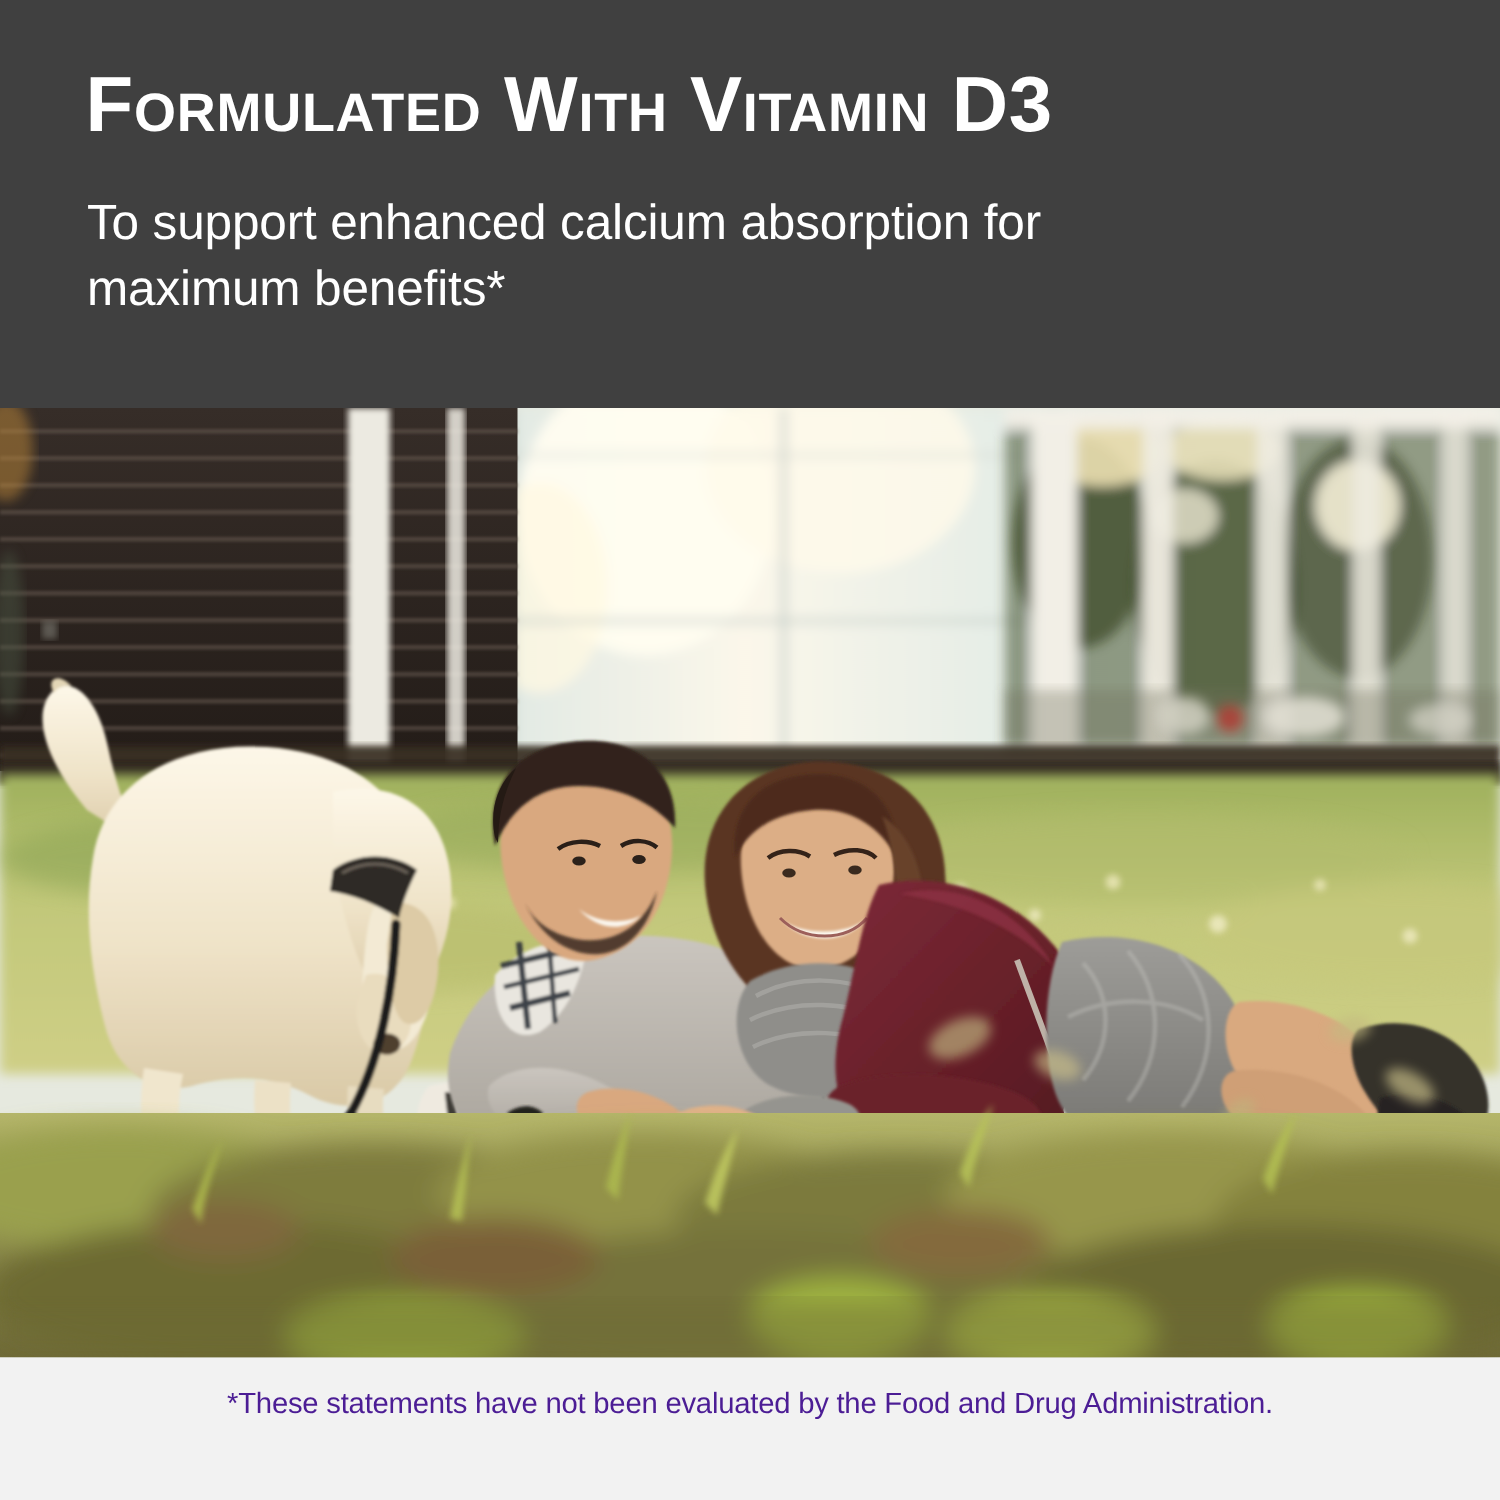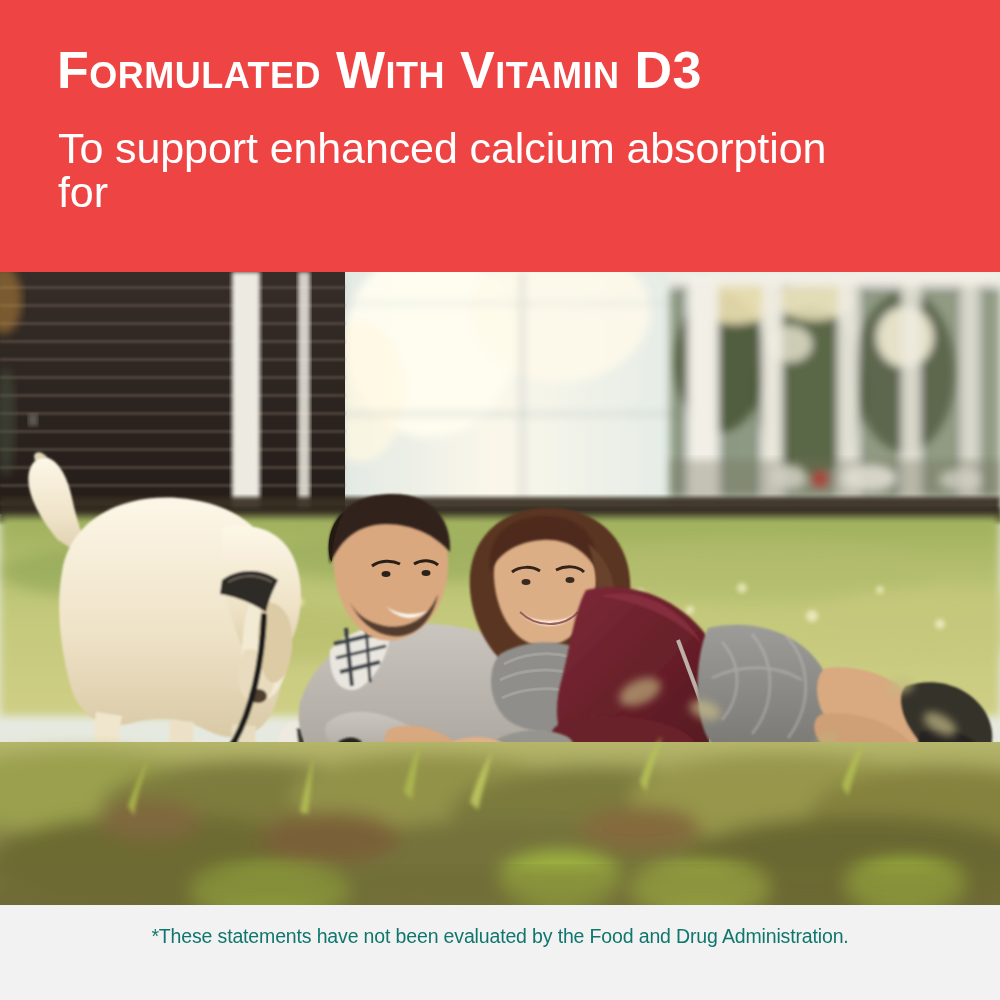--- a/index.html
+++ b/index.html
@@ -20,21 +20,21 @@
     background: #f2f2f2;
     overflow: hidden;
   }
 
   
   .header-band {
     position: absolute;
     left: 0; top: 0;
     width: 1000px;
     height: 272px;
-    background: #ef4444;
+    background: #404040;
     overflow: hidden;
   }
   .headline {
     position: absolute;
     left: 57px;
     top: 44px;
     color: #ffffff;
     font-family: "Liberation Sans", sans-serif;
     font-weight: bold;
     font-size: 52px;
@@ -45,21 +45,21 @@
     line-height: 1;
   }
   .subhead {
     position: absolute;
     left: 58px;
     top: 126px;
     width: 790px;
     color: #ffffff;
     font-family: "Liberation Sans", sans-serif;
     font-weight: 300;
-    font-size: 43px;
+    font-size: 33px;
     line-height: 44px;
     letter-spacing: -0.1px;
   }
 
   
   .photo {
     position: absolute;
     left: 0;
     top: 272px;
     width: 1000px;
@@ -69,37 +69,38 @@
   }
   .photo-svg { display: block; width: 1000px; height: 633px; }
 
   
   .disclaimer {
     position: absolute;
     left: 0;
     top: 922px;
     width: 1000px;
     text-align: center;
-    color: #0f766e;
+    color: #4c1d95;
     font-family: "Liberation Sans", sans-serif;
     font-size: 19.5px;
     line-height: 29px;
     letter-spacing: -0.15px;
   }
   .disclaimer div { white-space: nowrap; }
 </style>
 </head>
 <body>
 
 <div class="card">
 
   <div class="header-band">
     <div class="headline">Formulated with Vitamin D3</div>
     <div class="subhead">
       <div>To support enhanced calcium absorption for</div>
+      <div>maximum benefits*</div>
     </div>
   </div>
 
   <div class="photo">
     <svg class="photo-svg" viewBox="0 0 1000 633" preserveAspectRatio="none">
       <defs>
         <linearGradient id="gGrassFar" x1="0" y1="0" x2="0" y2="1">
           <stop offset="0" stop-color="#9eb05c"></stop>
           <stop offset="0.45" stop-color="#c2c87a"></stop>
           <stop offset="1" stop-color="#cfcf86"></stop>

